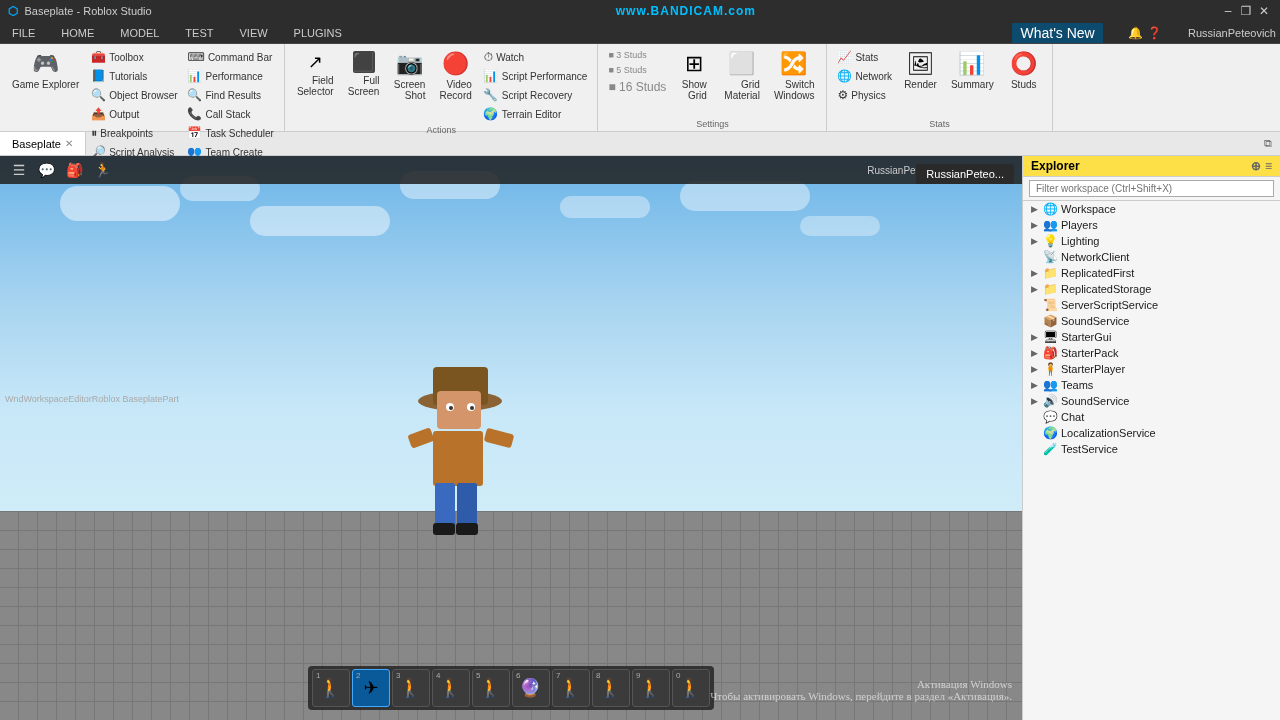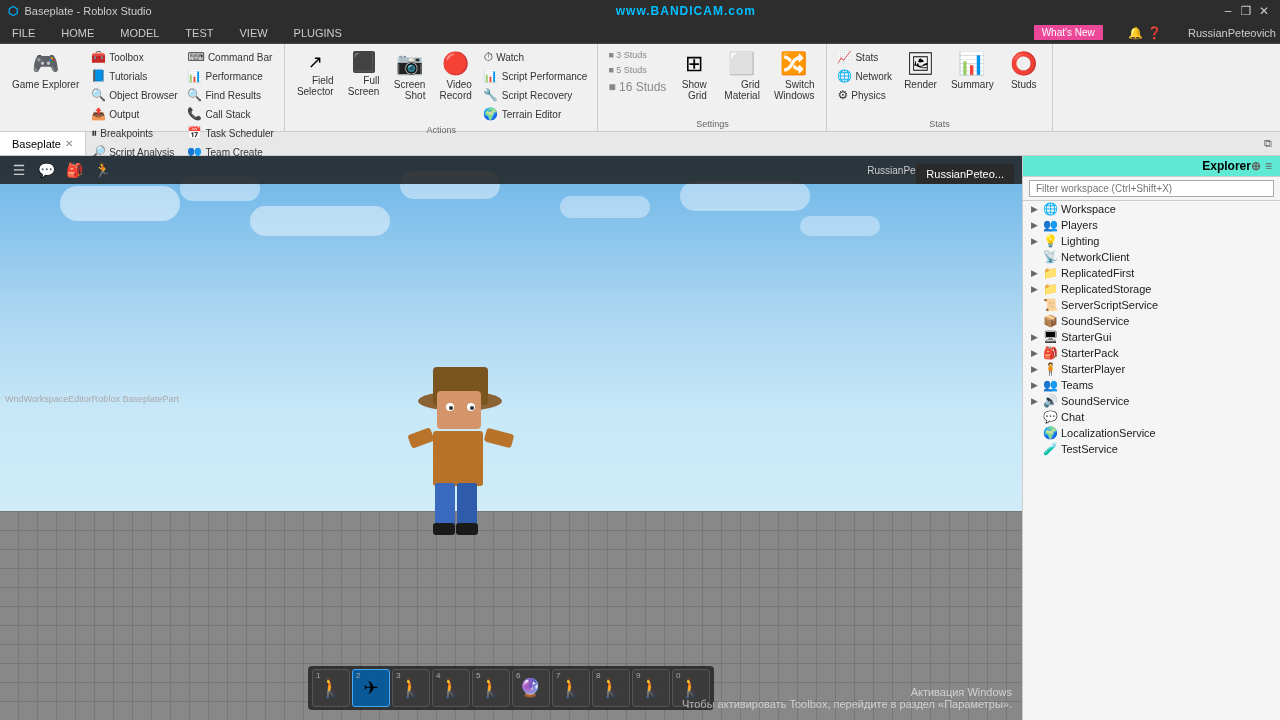--- a/index.html
+++ b/index.html
@@ -91,25 +91,25 @@
       border-radius: 2px;
       white-space: nowrap;
       font-size: 10px;
       color: #333;
     }
     .ribbon-btn-small .icon { font-size: 12px; }
     .ribbon-col { display: flex; flex-direction: column; gap: 1px; }
 
     
     .whats-new-btn {
-      background: #ec4899;
+      background: #0c4a6e;
       color: #fff;
       padding: 2px 8px;
       border-radius: 1px;
-      font-size: 10px;
+      font-size: 14px;
       cursor: pointer;
       white-space: nowrap;
     }
 
     
     #tabbar {
       background: #e8e8e8;
       height: 24px;
       display: flex;
       align-items: center;
@@ -249,28 +249,28 @@
 
     
     #right-panel {
       width: 258px;
       background: #f5f5f5;
       border-left: 1px solid #ccc;
       display: flex;
       flex-direction: column;
     }
     #explorer-header {
-      background: #5eead4;
+      background: #fde047;
       padding: 3px 8px;
       font-size: 12px;
       font-weight: bold;
       border-bottom: 1px solid #ccc;
       display: flex;
       align-items: center;
-      justify-content: flex-end;
+      justify-content: space-between;
     }
     .explorer-header-icons { display: flex; gap: 4px; }
     .exp-icon { font-size: 12px; cursor: pointer; color: #666; }
     #explorer-search {
       padding: 3px 6px;
       border-bottom: 1px solid #ccc;
     }
     #explorer-search input {
       width: 100%;
       padding: 2px 6px;
@@ -291,26 +291,27 @@
       cursor: pointer;
       white-space: nowrap;
     }
     .tree-arrow { width: 12px; font-size: 9px; color: #666; }
     .tree-icon { margin-right: 3px; font-size: 12px; }
     .tree-label { font-size: 11px; color: #1a1a1a; }
 
     
     #activate-overlay {
       position: absolute;
-      bottom: 10px;
+      bottom: 18px;
       right: 10px;
       color: rgba(255,255,255,0.6);
       font-size: 11px;
       text-align: right;
       pointer-events: none;
+      font-family: Liberation Serif, serif;
     }
   </style>
 </head>
 <body>
 
 <div id="titlebar">
   <div id="titlebar-left">
     <span style="color:#00aaff; font-weight:bold; font-size:12px;">⬡</span>
     <span>Baseplate - Roblox Studio</span>
   </div>
@@ -544,21 +545,21 @@
       <div class="tool-slot">
         <span class="slot-num">9</span>🚶
       </div>
       <div class="tool-slot">
         <span class="slot-num">0</span>🚶
       </div>
     </div>
 
     <div id="activate-overlay">
       <div>Активация Windows</div>
-      <div>Чтобы активировать Toolbox, перейдите в раздел «Параметры».</div>
+      <div>Чтобы активировать Windows, перейдите в раздел «Активация».</div>
     </div>
   </div>
 
   <div id="right-panel">
     <div id="explorer-header">
       <span>Explorer</span>
       <div class="explorer-header-icons">
         <span class="exp-icon">⊕</span>
         <span class="exp-icon">≡</span>
       </div>

